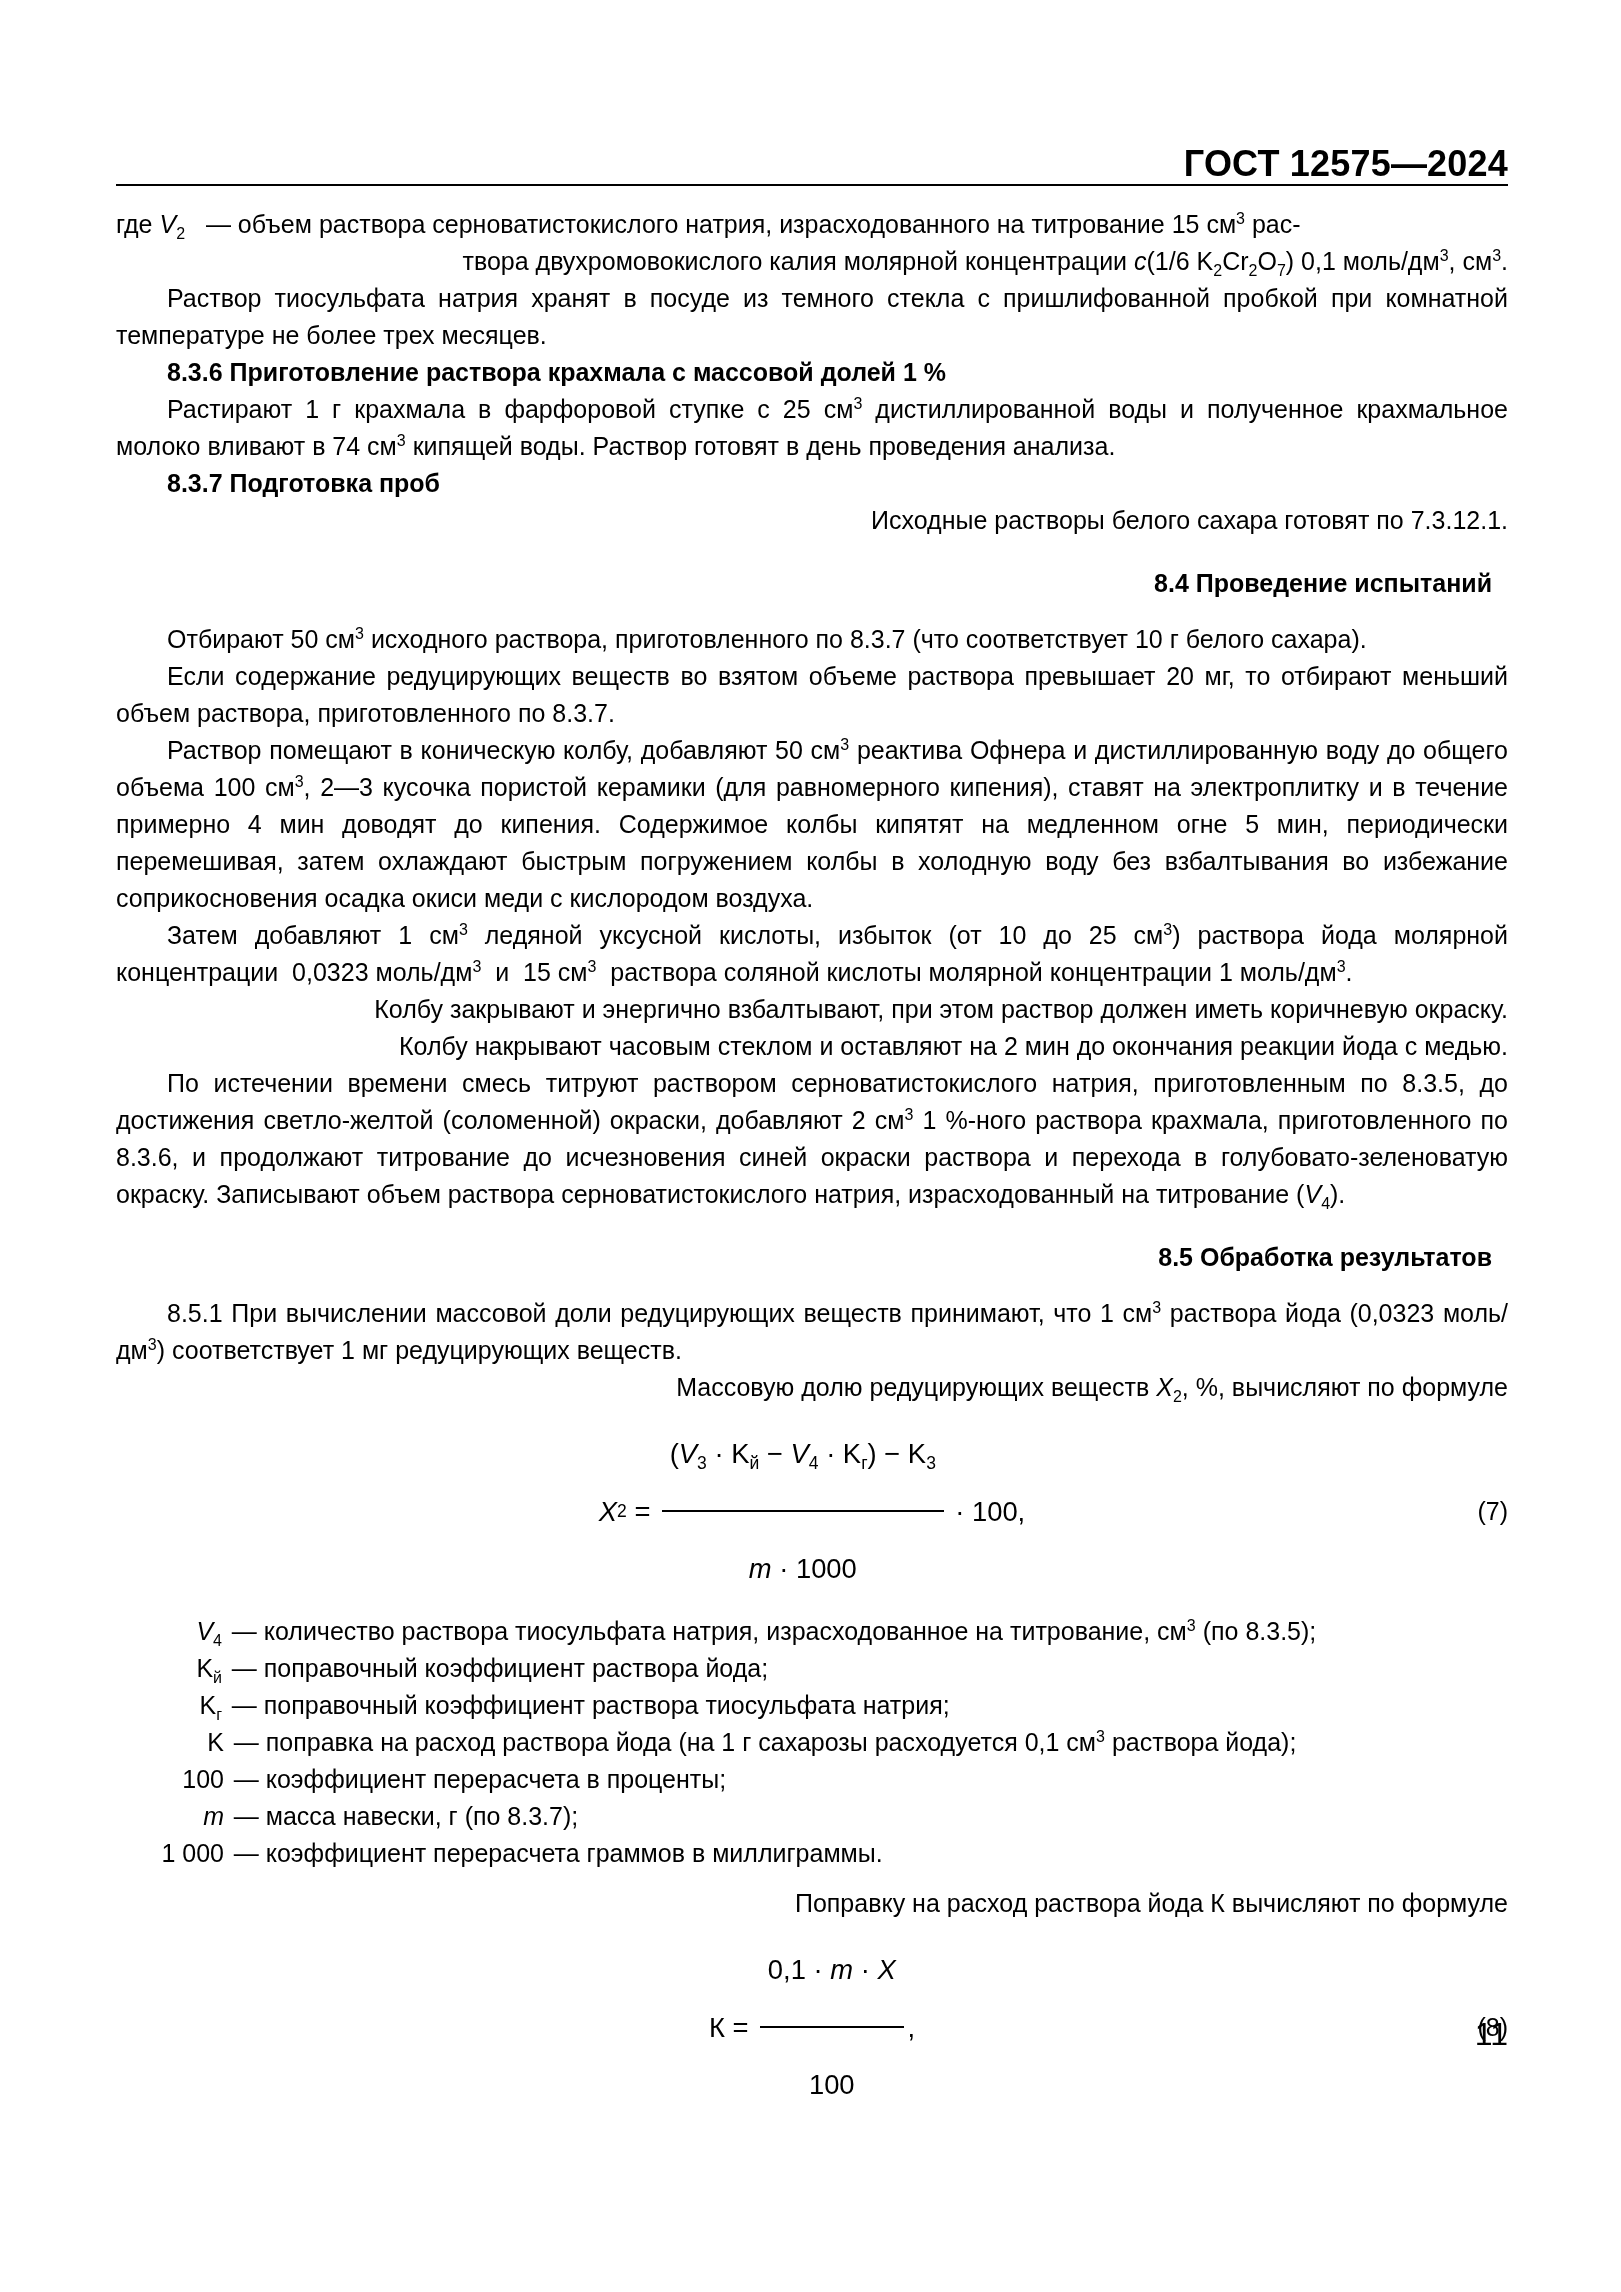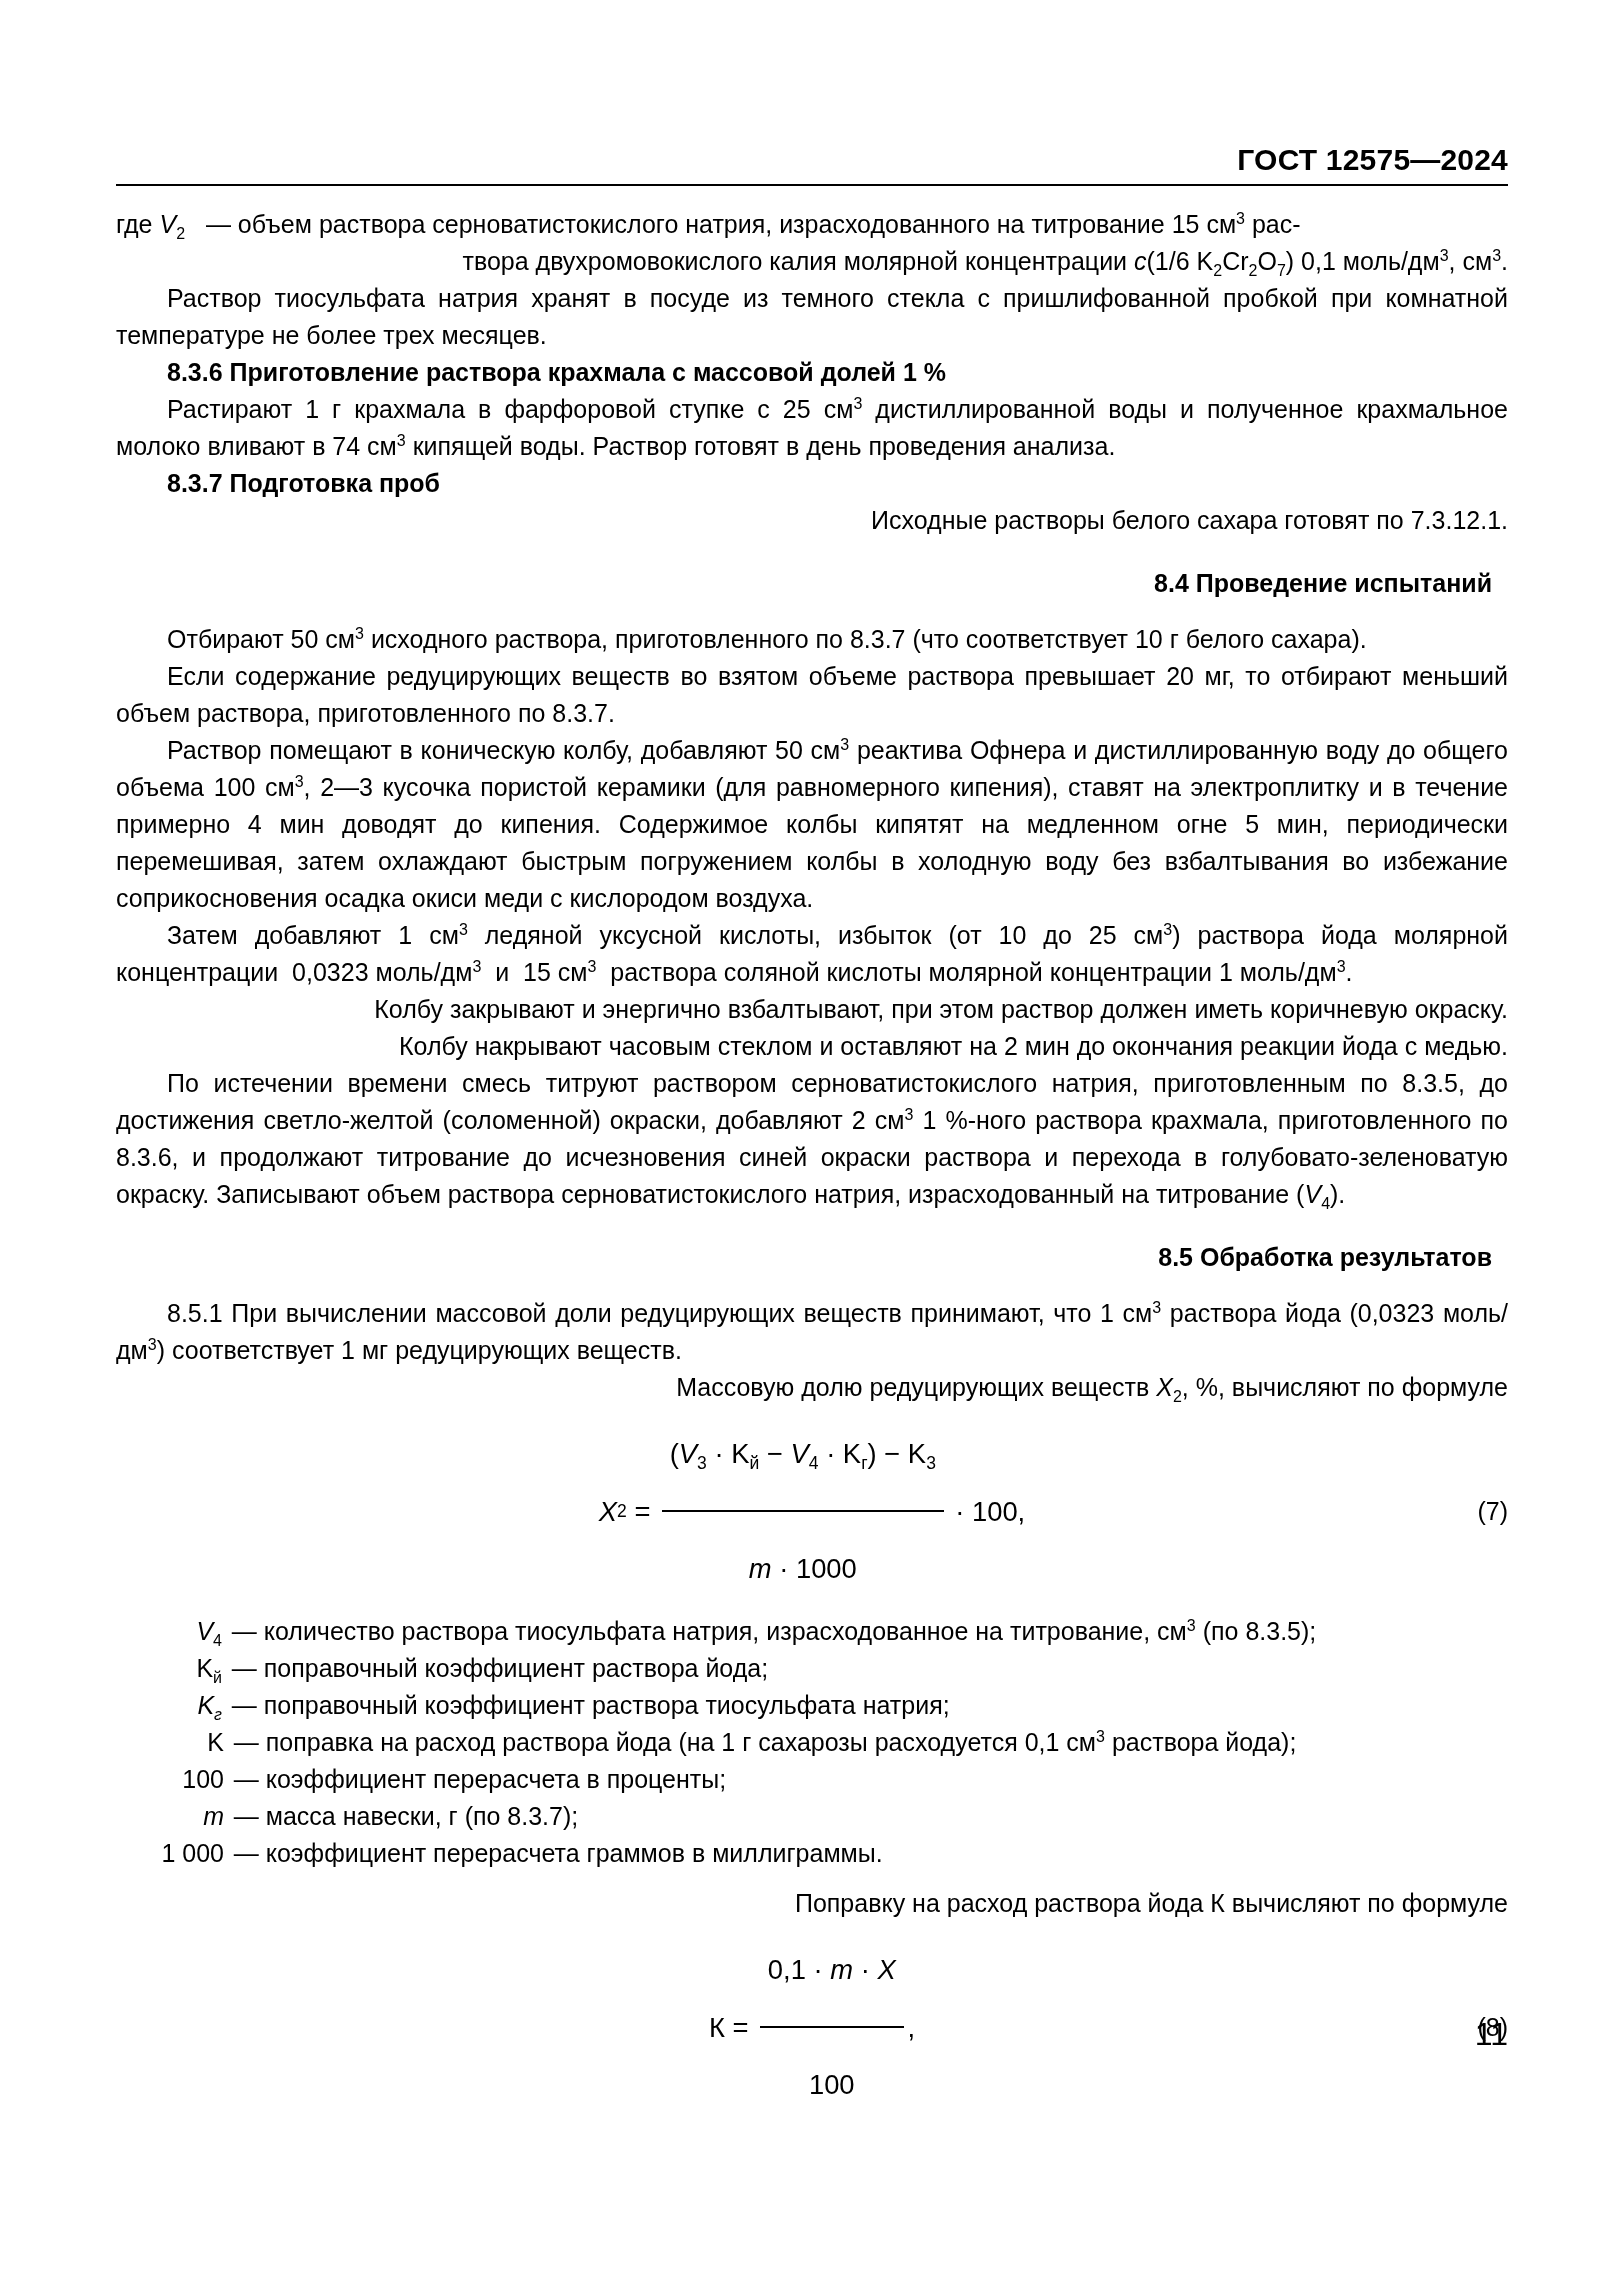--- a/index.html
+++ b/index.html
@@ -29,21 +29,21 @@
     height: 2293px;
   }
 
   
   .page-header {
     position: absolute;
     top: 143px;
     right: 0;
     width: 100%;
     text-align: right;
-    font-size: 30px;
+    font-size: 36px;
     font-weight: bold;
     letter-spacing: 0.2px;
     white-space: nowrap;
   }
   .header-rule {
     position: absolute;
     top: 184px;
     right: 0;
     width: 100%;
     height: 2px;
@@ -261,21 +261,21 @@
         <span class="where-lead" style="width:106px;"><em class="it">V</em><sub>4</sub></span>
         <span class="where-text">— количество раствора тиосульфата натрия, израсходованное на титрование, см<sup>3</sup> (по 8.3.5);</span>
       </div>
 
       <div class="where-row sp-top-14">
         <span class="where-lead" style="width:106px;">K<sub>й</sub></span>
         <span class="where-text">— поправочный коэффициент раствора йода;</span>
       </div>
 
       <div class="where-row sp-top-14">
-        <span class="where-lead" style="width:106px;font-style:italic;">K<sub>г</sub></span>
+        <span class="where-lead" style="width:106px;">K<sub>г</sub></span>
         <span class="where-text">— поправочный коэффициент раствора тиосульфата натрия;</span>
       </div>
 
       <div class="where-row sp-top-14">
         <span class="where-lead" style="width:108px;">K</span>
         <span class="where-text">— поправка на расход раствора йода (на 1 г сахарозы расходуется 0,1 см<sup>3</sup> раствора йода);</span>
       </div>
 
       <div class="where-row sp-top-14">
         <span class="where-lead" style="width:108px;">100</span>

